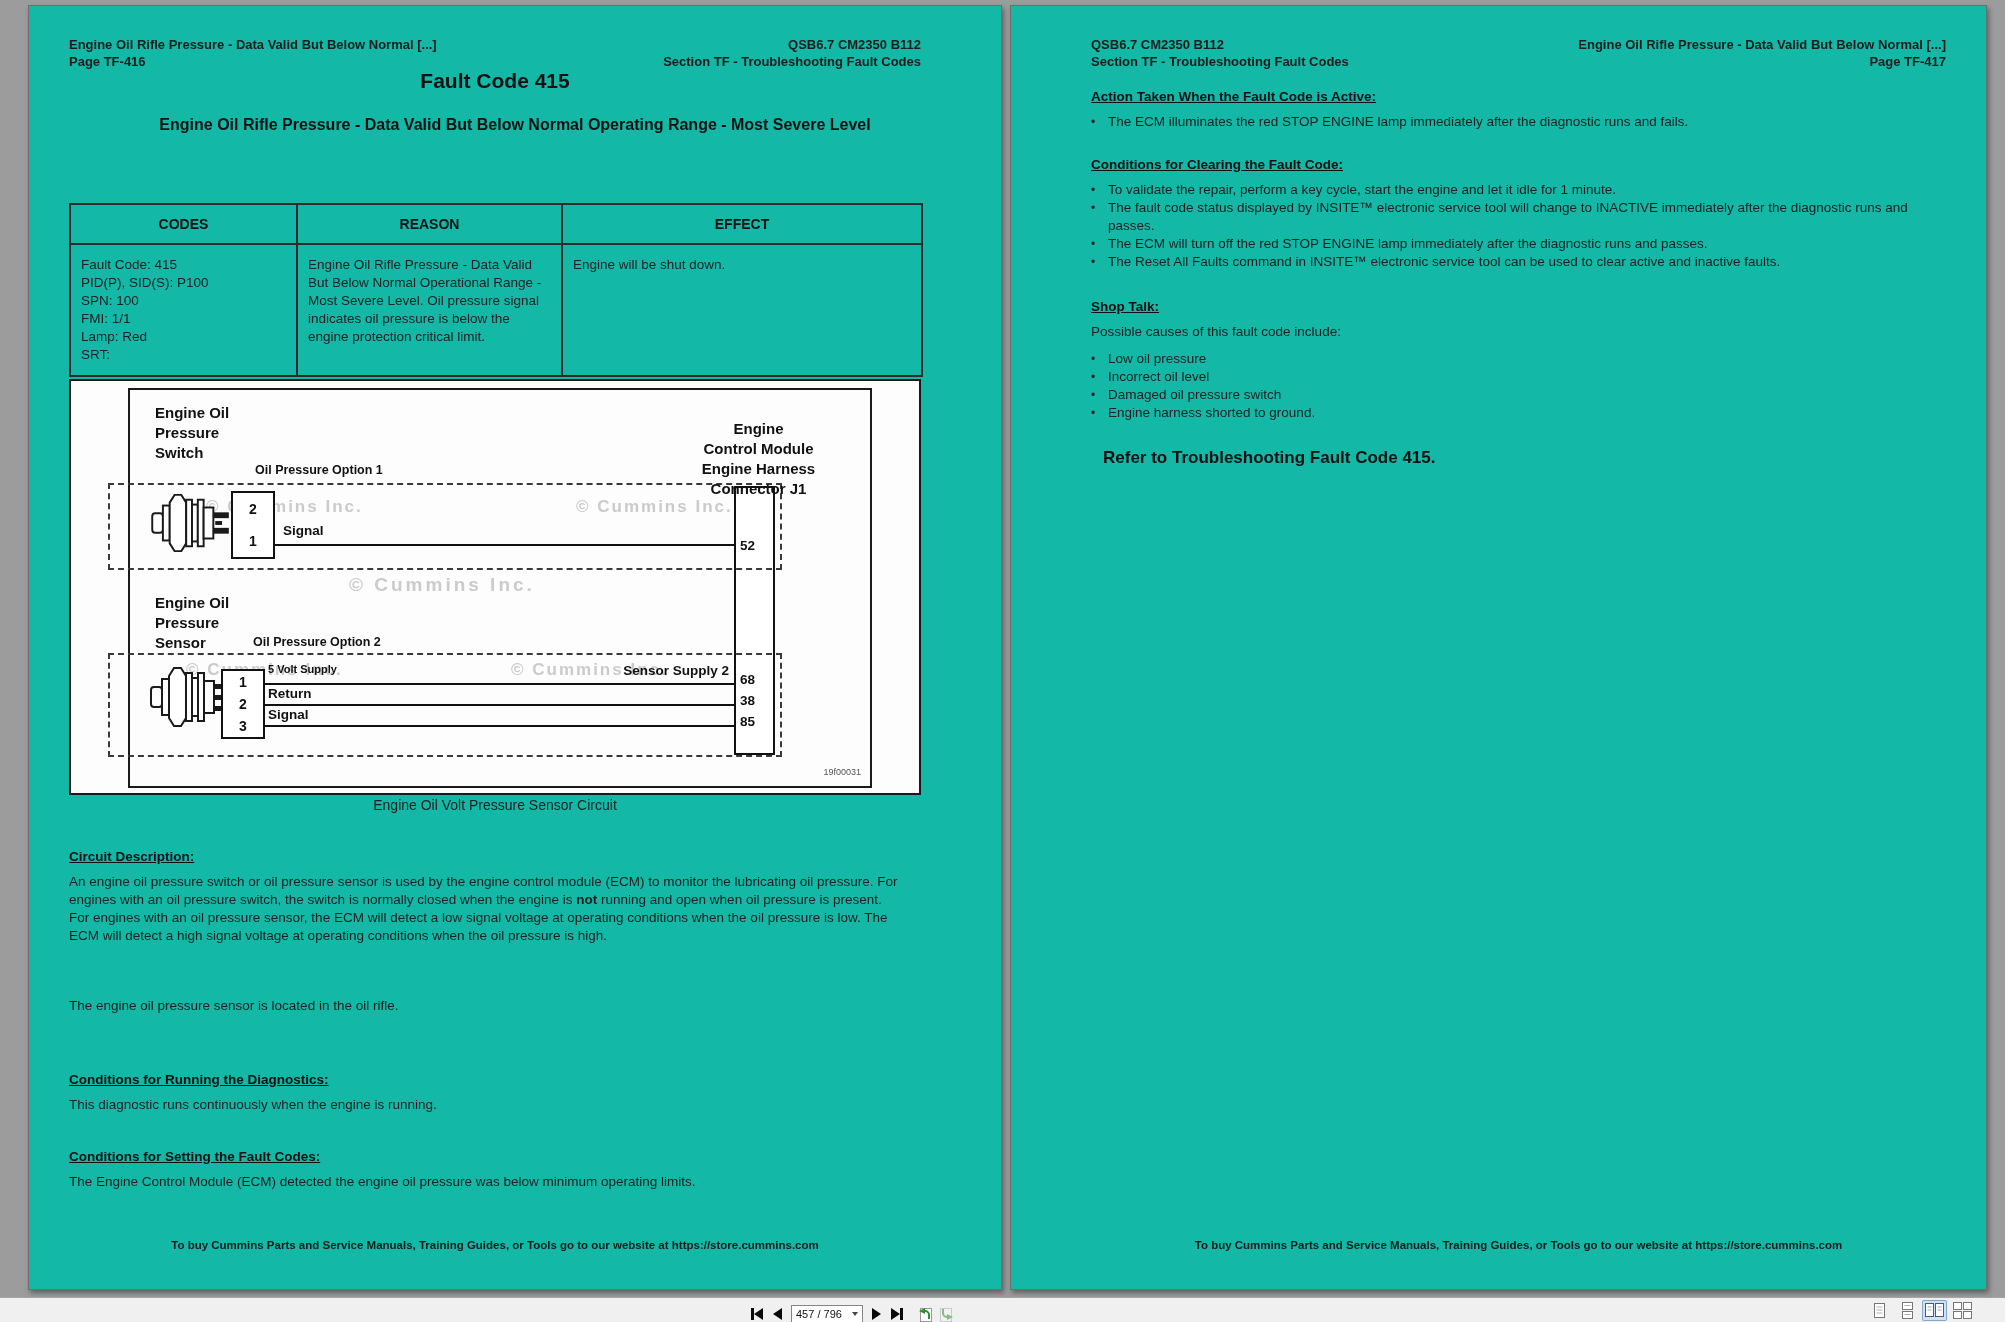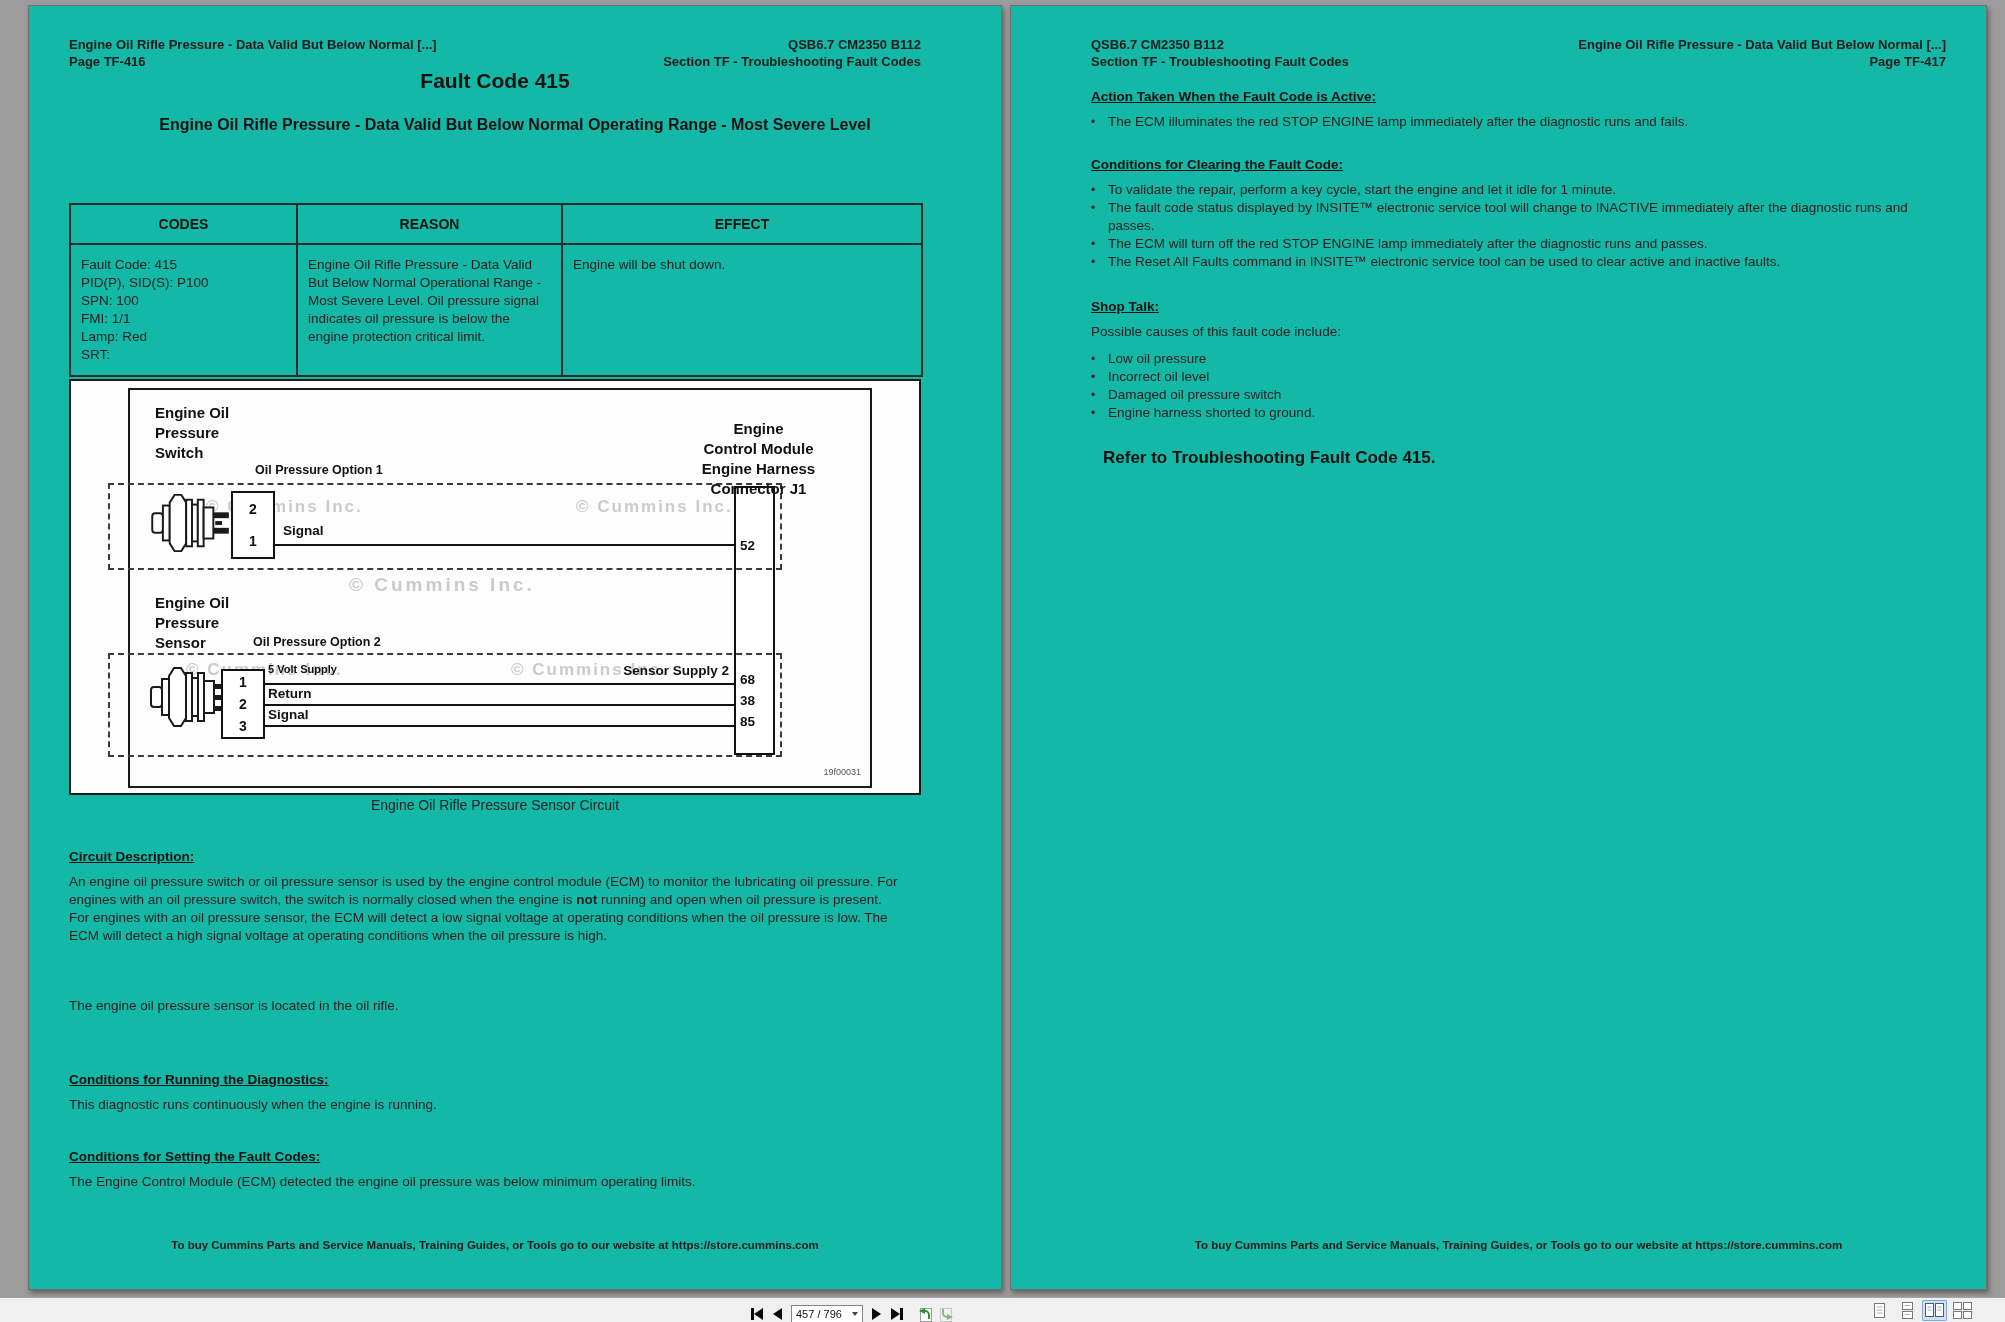--- a/index.html
+++ b/index.html
@@ -204,21 +204,21 @@
       <div class="dlabel" style="left:197px;top:282px;font-size:11px;">5 Volt Supply</div>
       <div class="dlabel" style="left:450px;top:282px;width:208px;text-align:right;font-size:13.5px;">Sensor Supply 2</div>
       <div class="wire" style="left:192px;top:302px;width:471px;"></div>
       <div class="dlabel" style="left:197px;top:305px;font-size:13.5px;">Return</div>
       <div class="wire" style="left:192px;top:323px;width:471px;"></div>
       <div class="dlabel" style="left:197px;top:326px;font-size:13.5px;">Signal</div>
       <div class="wire" style="left:192px;top:344px;width:471px;"></div>
 
       <div class="dwgnum">19f00031</div>
     </div>
-    <div class="caption">Engine Oil Rifle Pressure Sensor Circuit</div>
+    <div class="caption">Engine Oil Volt Pressure Sensor Circuit</div>
 
     <div class="sec" style="top:843px;">
       <h3>Circuit Description:</h3>
       <p><span>An engine oil pressure switch or oil pressure sensor is used by the engine control module (ECM) to monitor the lubricating oil pressure. For engines with an oil pressure switch, the switch is normally closed when the engine is </span><span style="font-weight:bold;">not</span><span> running and open when oil pressure is present. For engines with an oil pressure sensor, the ECM will detect a low signal voltage at operating conditions when the oil pressure is low. The ECM will detect a high signal voltage at operating conditions when the oil pressure is high.</span></p>
     </div>
     <div class="sec" style="top:991px;">
       <p>The engine oil pressure sensor is located in the oil rifle.</p>
     </div>
     <div class="sec" style="top:1066px;">
       <h3>Conditions for Running the Diagnostics:</h3>

